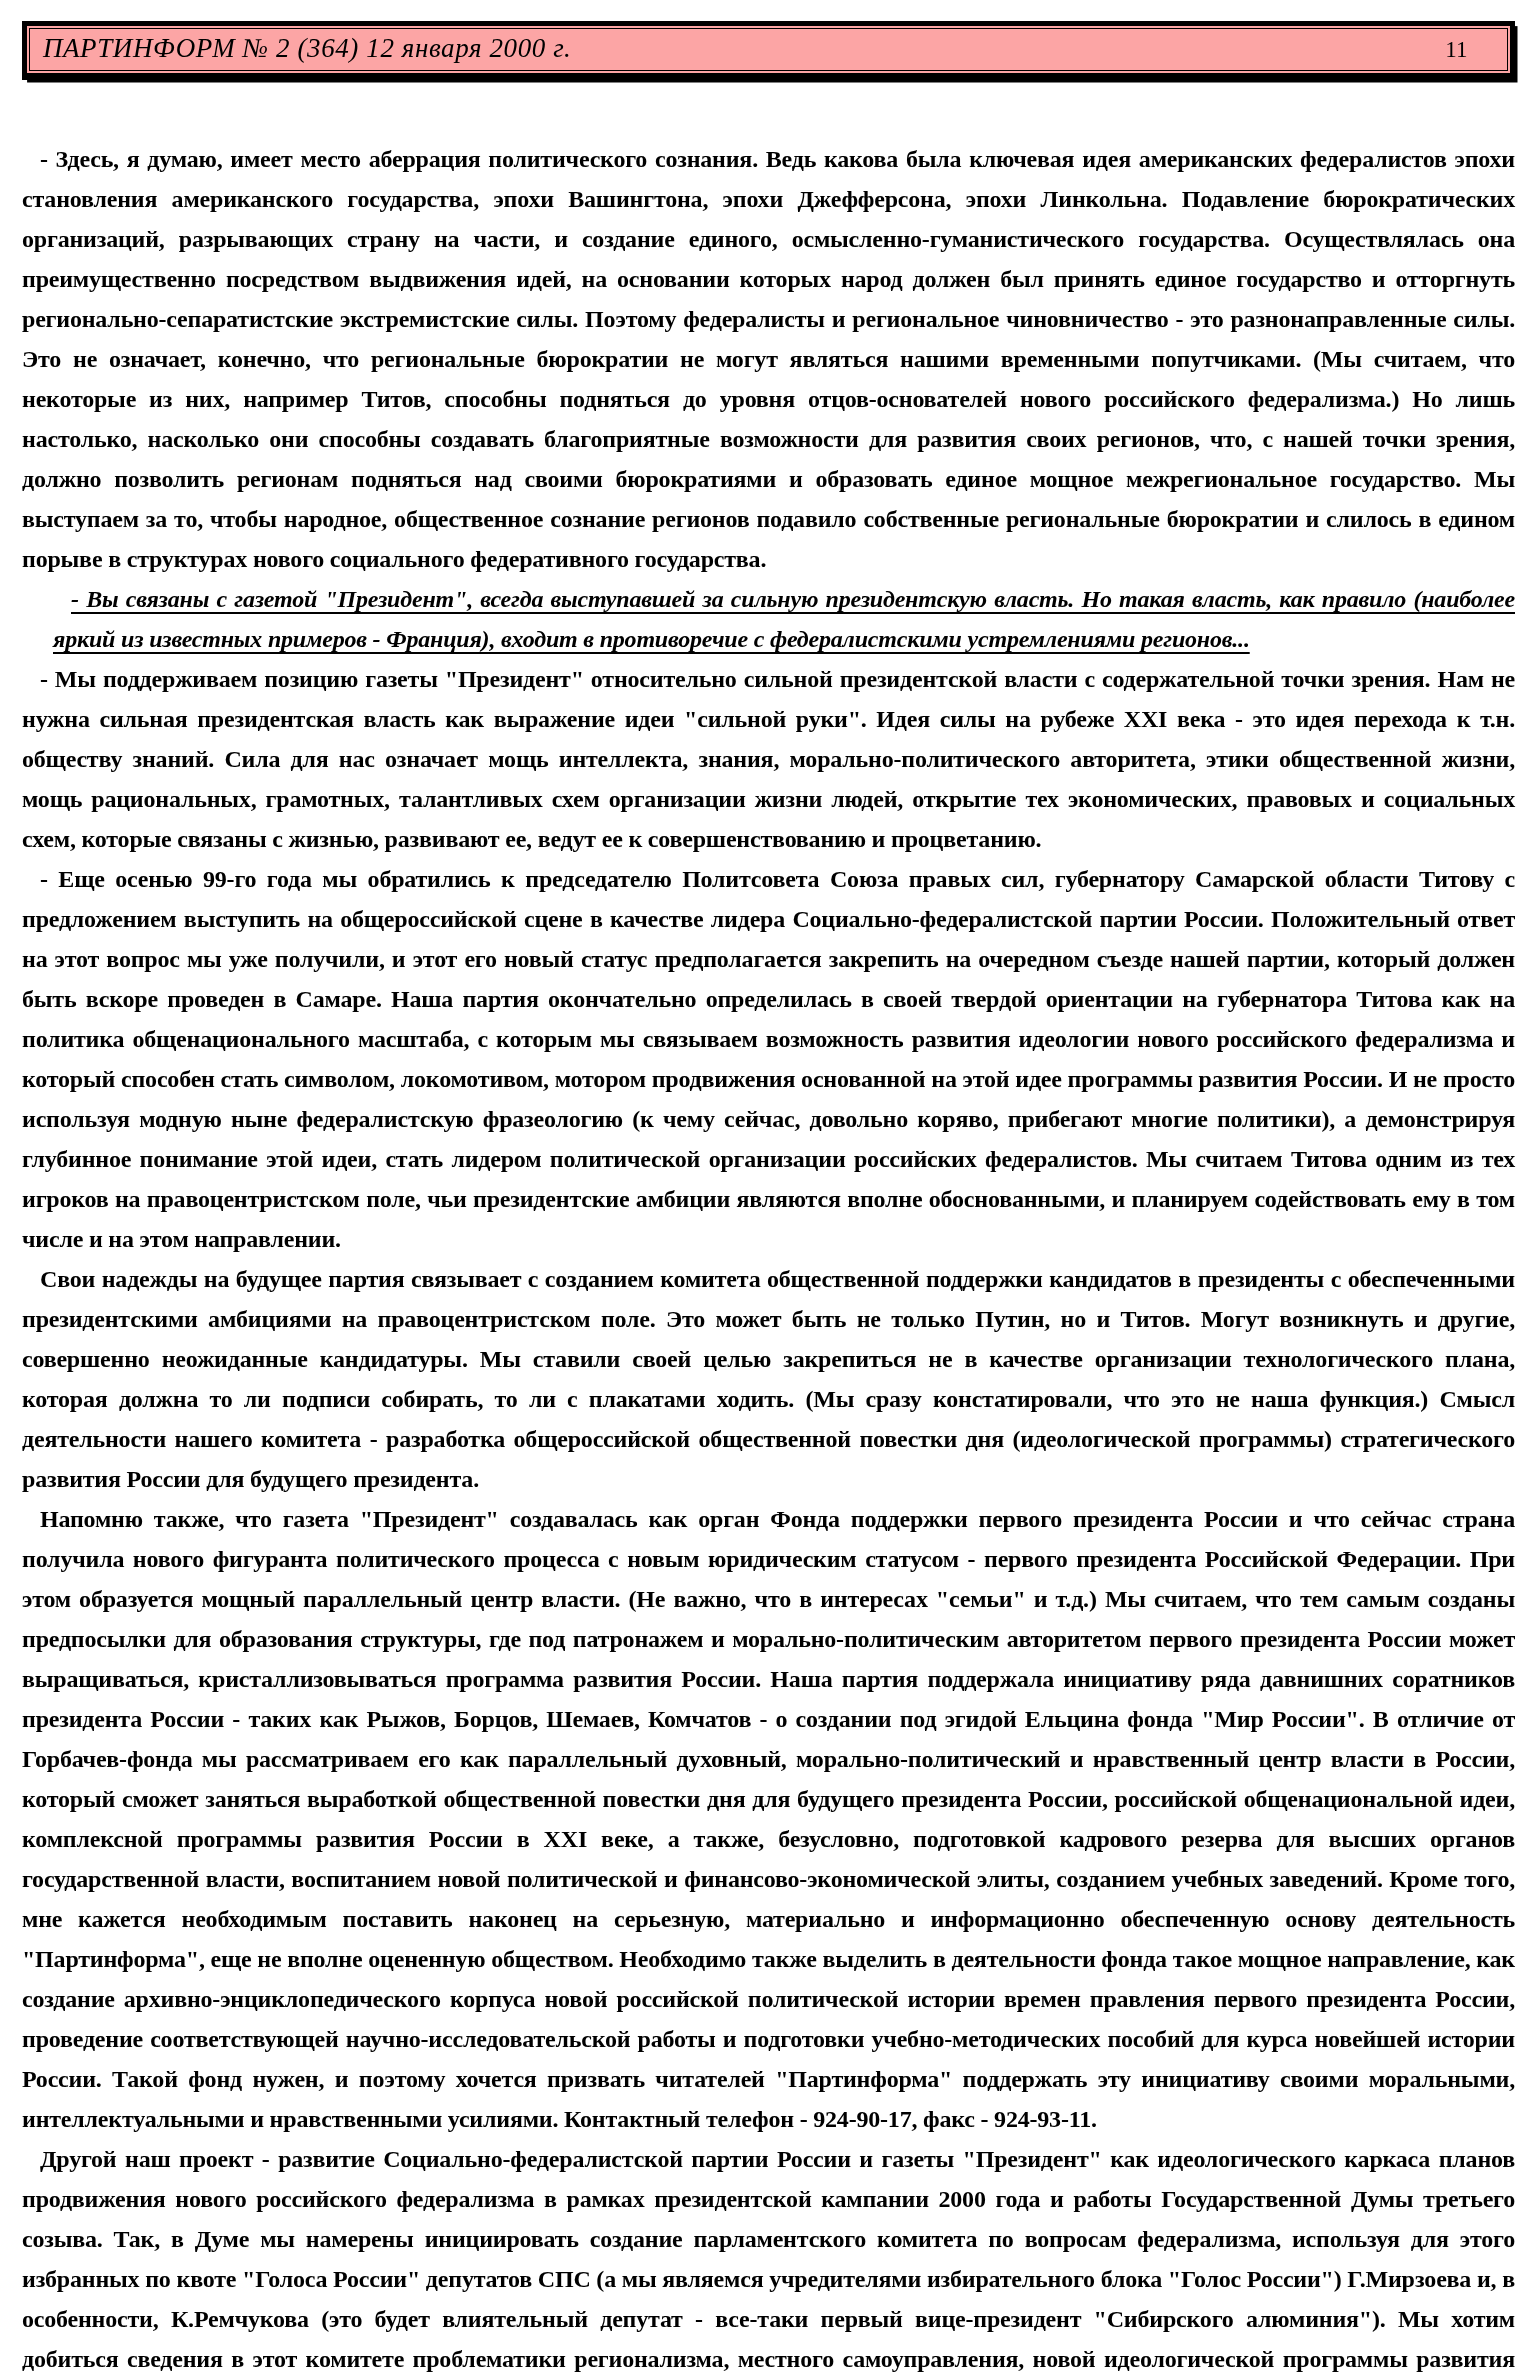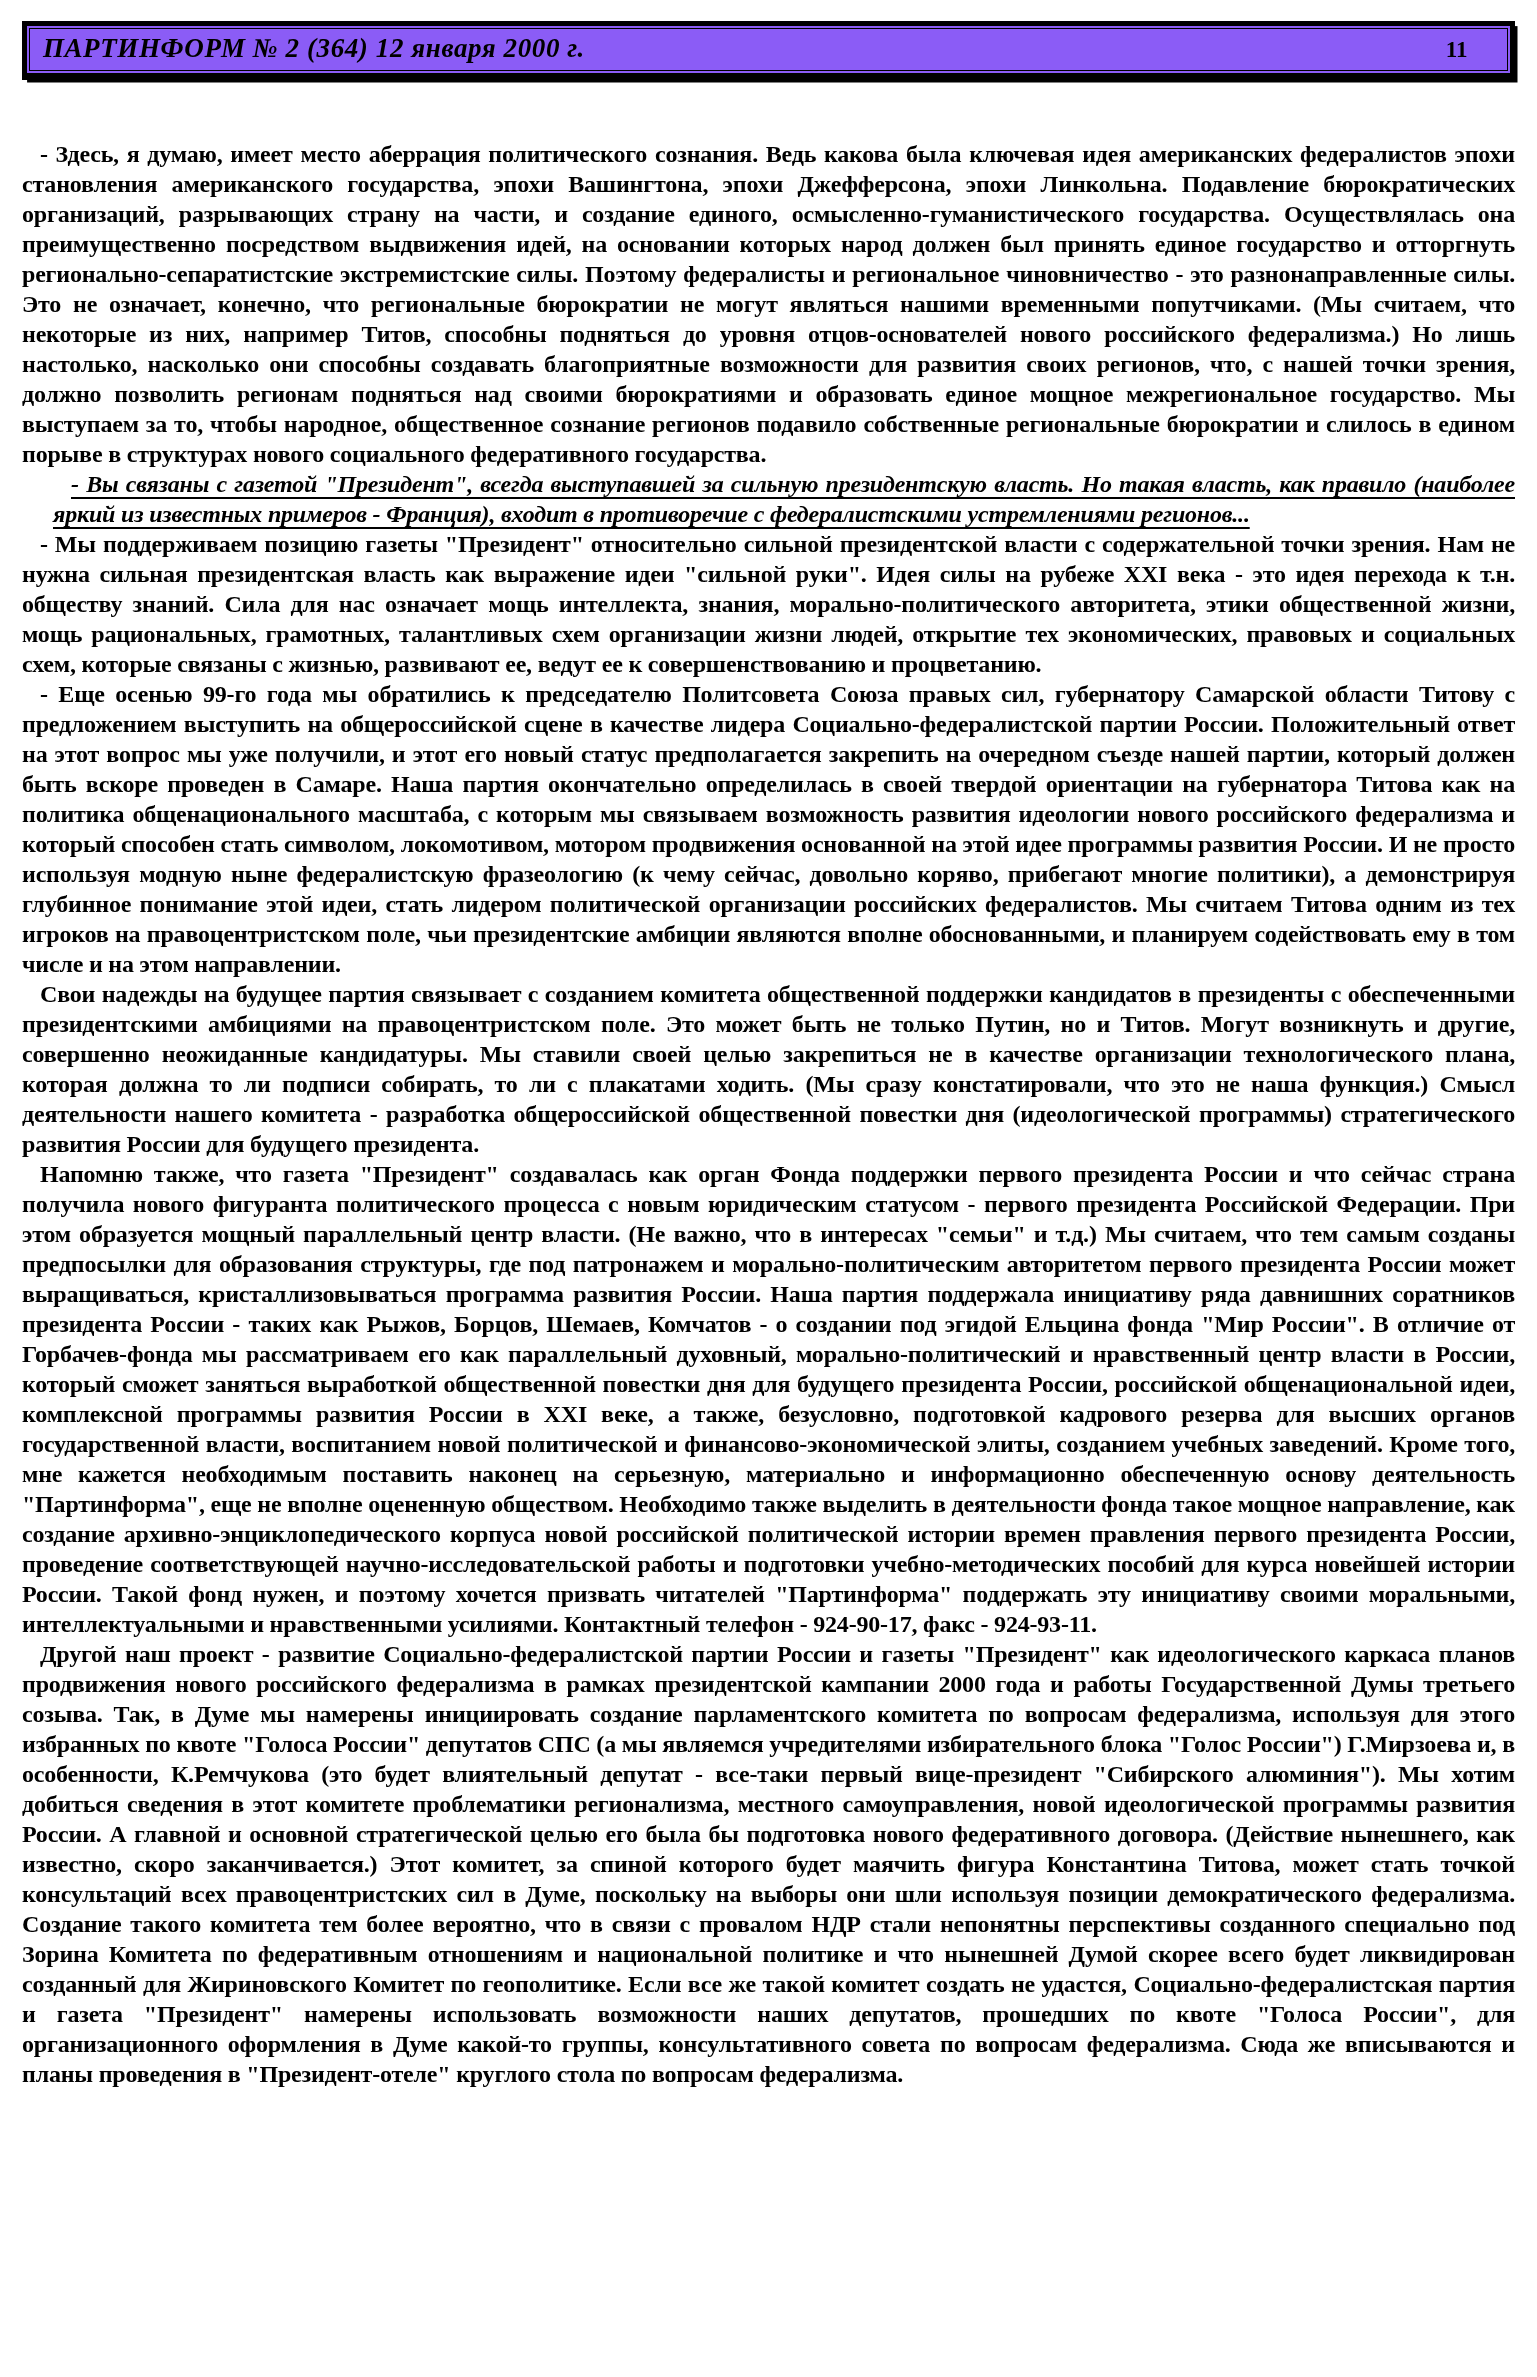--- a/index.html
+++ b/index.html
@@ -12,22 +12,21 @@
     color: #000000;
     font-family: "Liberation Serif", serif;
     box-sizing: border-box;
     padding: 21px 22px 0 22px;
     overflow: hidden;
   }
   .masthead {
     border: 5.1px solid #000;
     border-bottom-width: 7px;
     box-shadow: 3.8px 3.8px 0 -1.3px #000;
-    background: #8b5cf6;
-    font-weight: bold;
+    background: #fca5a5;
   }
   .masthead-inner {
     border: 1.3px solid #000;
     margin: 1.9px;
     padding: 3.8px 16.7px 6.4px 13px;
     display: flex;
     justify-content: space-between;
     align-items: baseline;
   }
   .masthead-title {
@@ -39,21 +38,21 @@
   .masthead-page-number {
     font-size: 23px;
     padding-right: 23px;
   }
   .article {
     margin-top: 59px;
   }
   .para {
     margin: 0;
     font-size: 24px;
-    line-height: 30px;
+    line-height: 40px;
     font-weight: bold;
     text-align: justify;
     text-indent: 18px;
     letter-spacing: -0.2px;
   }
   .para.question {
     font-style: italic;
     text-decoration: underline;
     text-decoration-thickness: 1.9px;
     text-underline-offset: 4.5px;

